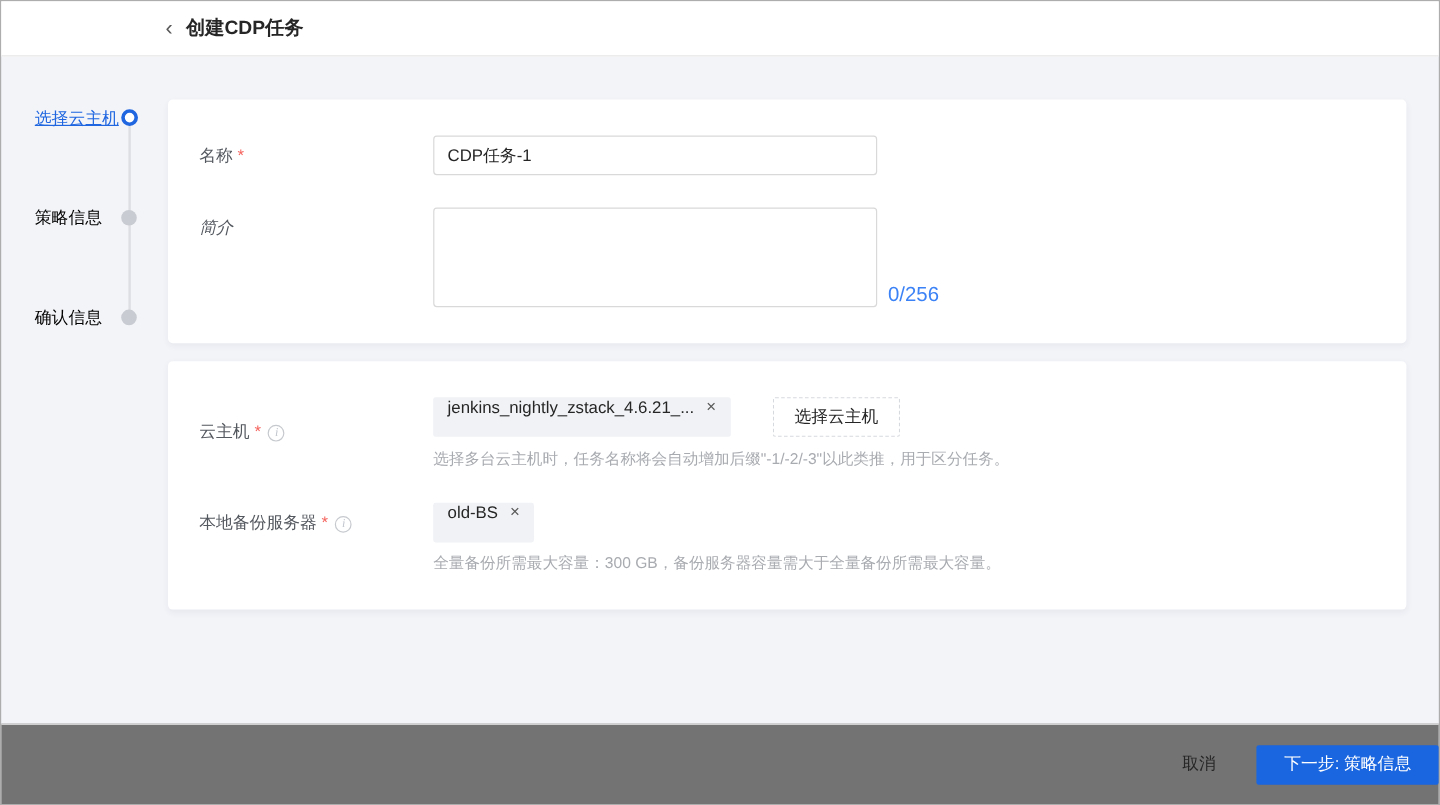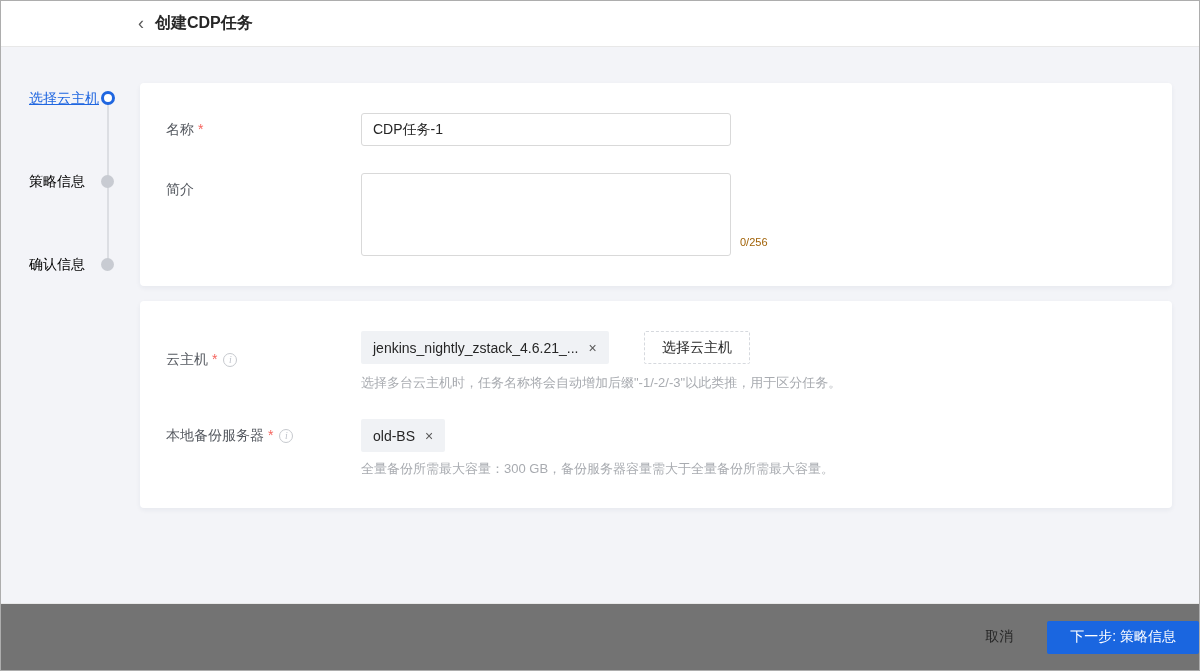--- a/index.html
+++ b/index.html
@@ -77,26 +77,26 @@
     font-size: 14px; color: #262626; outline: none; background: #fff;
     font-family: "Liberation Sans", "DejaVu Sans", sans-serif;
   }
   .textarea {
     position: absolute; left: 221px; top: 90px; width: 370px; height: 83px;
     border: 1px solid #d9d9d9; border-radius: 3px; padding: 6px 11px;
     font-size: 14px; color: #262626; outline: none; resize: none; background: #fff;
     font-family: "Liberation Sans", "DejaVu Sans", sans-serif;
   }
   .char-counter {
-    position: absolute; left: 600px; top: 153px; font-size: 11px; color: #a16207;
+    position: absolute; left: 600px; top: 153px; font-size: 17px; color: #3b82f6;
   }
 
   .tag {
     position: absolute; top: 30px; height: 33px; background: #f0f2f5;
-    border-radius: 2px; display: flex; align-items: center; padding: 0 12px;
+    border-radius: 2px; display: flex; align-items: flex-start; padding: 0 12px;
     font-size: 14px; color: #262626; white-space: nowrap;
   }
   .tag-vm { left: 221px; }
   .tag-bs { left: 221px; top: 118px; }
   .tag-close {
     margin-left: 10px; color: #595959; font-size: 14px; cursor: pointer;
     line-height: 1;
   }
   .select-vm-btn {
     position: absolute; left: 504px; top: 30px; height: 33px; padding: 0 17px;
@@ -152,21 +152,21 @@
       <span class="step-label">确认信息</span>
       <span class="step-dot"></span>
     </div>
   </div>
 
   <div class="panel panel-1">
     <div class="field-label" style="top:30px;">
       <span>名称</span><span class="req">*</span>
     </div>
     <input class="text-input" type="text" value="CDP任务-1" style="">
-    <div class="field-label" style="top:90px;">
+    <div class="field-label" style="top:90px;font-style:italic;">
       <span>简介</span>
     </div>
     <textarea class="textarea" style=""></textarea>
     <div class="char-counter">0/256</div>
   </div>
 
   <div class="panel panel-2">
     <div class="field-label" style="top:42px;">
       <span>云主机</span><span class="req">*</span><span class="info-icon">i</span>
     </div>

